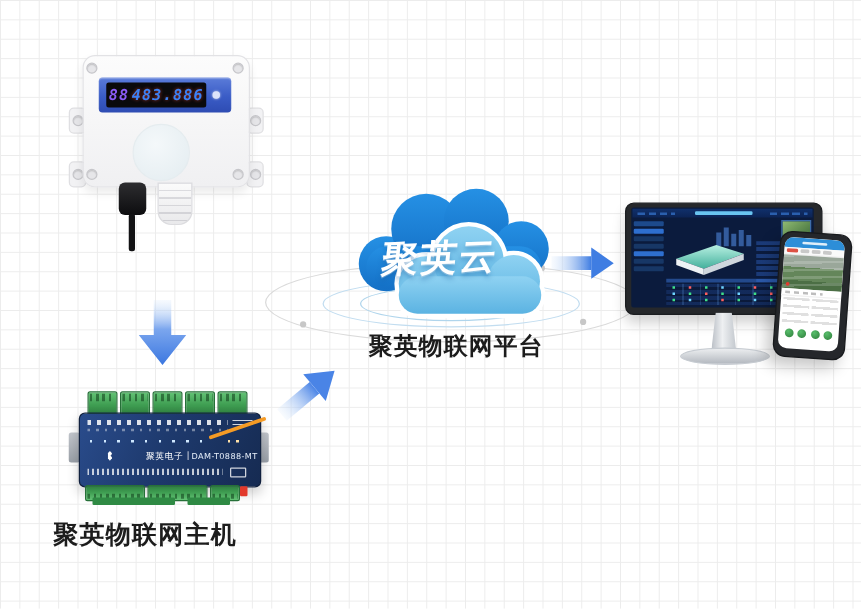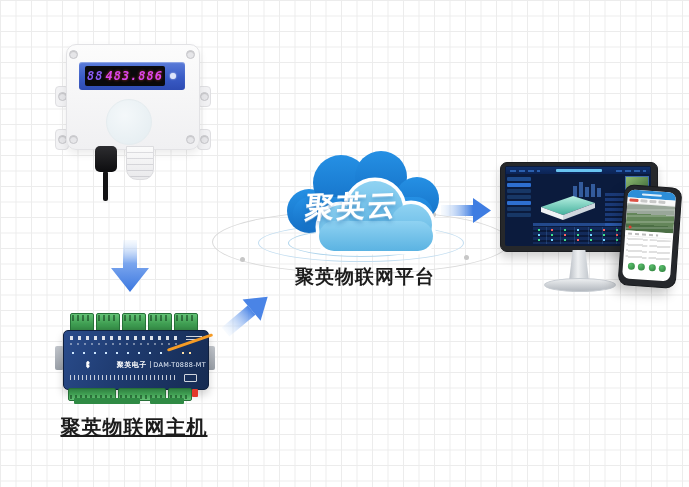--- a/index.html
+++ b/index.html
@@ -17,21 +17,21 @@
   .sensor-ear .screw{position:absolute;left:2px;top:6px;}
   .screw{width:7px;height:7px;border-radius:50%;background:#e6e6e9;border:1px solid #c6c6ca;box-shadow:inset 0 1px 1px rgba(0,0,0,.15);}
   .sensor-body{left:66px;top:44px;width:132px;height:104px;background:linear-gradient(180deg,#fcfcfc,#f0f0f2);
     border:1px solid #e2e2e5;border-radius:10px;box-shadow:0 4px 8px rgba(0,0,0,.08);}
   .sensor-band{left:79px;top:62px;width:106px;height:28px;border-radius:3px;
     background:linear-gradient(180deg,#5b7cd9 0%,#3a5cc6 55%,#2e4cb3 100%);box-shadow:inset 0 1px 1px rgba(255,255,255,.35);}
   .sensor-led{left:85px;top:66px;width:80px;height:20px;background:#0a0a0c;border-radius:2px;
     display:flex;align-items:center;justify-content:center;gap:2px;
     font-family:"DejaVu Sans Mono","Liberation Mono",monospace;font-weight:700;font-style:italic;font-size:12px;letter-spacing:1px;}
   .led-ghost{color:#8b5cf6;}
-  .led-value{color:#d946ef;text-shadow:0 0 3px rgba(255,70,50,.65);text-align:right;}
+  .led-value{color:#3b82f6;text-shadow:0 0 3px rgba(255,70,50,.65);text-align:right;}
   .sensor-btn{left:170px;top:73px;width:6px;height:6px;border-radius:50%;background:#dde4fa;box-shadow:0 0 2px rgba(255,255,255,.8);}
   .sensor-window{left:106px;top:99px;width:44px;height:44px;border-radius:50%;
     background:radial-gradient(circle at 40% 35%,#f4f8fa,#e3ecf0);border:1px solid #e5ecef;}
   .sensor-gland{left:95px;top:146px;width:22px;height:26px;border-radius:5px;
     background:linear-gradient(180deg,#2d2d30,#0d0d0f);}
   .sensor-cable{left:103px;top:171px;width:5px;height:30px;background:#121214;border-radius:2px;}
   .sensor-probe{left:126px;top:146px;width:26px;height:32px;border:1px solid #dcdcdf;border-radius:0 0 11px 11px;
     background:linear-gradient(180deg,#fbfbfb,#e9e9eb),
       repeating-linear-gradient(180deg,transparent 0 5px,#e2e2e5 5px 6px);
     background-blend-mode:multiply;}
@@ -57,21 +57,21 @@
     background:repeating-linear-gradient(0deg,rgba(255,255,255,.8) 0 1px,transparent 1px 3px);}
   .host-leds{left:72px;top:352px;width:96px;height:2px;
     background:repeating-linear-gradient(90deg,#cfe8ff 0 2px,transparent 2px 11px);}
   .host-leds2{left:182px;top:352px;width:14px;height:2px;
     background:repeating-linear-gradient(90deg,#ffe1a8 0 2px,transparent 2px 7px);}
   .host-orange{left:166px;top:341px;width:48px;height:3px;background:#f59b25;border-radius:2px;transform:rotate(-19deg);}
   .host-brand{left:86px;top:358px;width:120px;height:13px;display:flex;align-items:center;gap:3px;}
   .host-logo{width:8px;height:8px;background:#ffffff;
     clip-path:polygon(50% 0,93% 25%,93% 75%,50% 100%,7% 75%,7% 25%);position:relative;}
   .host-logo::after{content:"";position:absolute;left:2.5px;top:2.5px;width:3px;height:3px;background:#1e3a6e;transform:rotate(45deg);}
-  .host-brand-text{font-size:7px;font-weight:700;color:#ffffff;letter-spacing:.5px;white-space:nowrap;margin-left:24px;}
+  .host-brand-text{font-size:7px;font-weight:400;color:#ffffff;letter-spacing:.5px;white-space:nowrap;margin-left:24px;}
   .host-divider{width:1px;height:7px;background:rgba(255,255,255,.6);}
   .host-model{font-size:6.5px;color:#e8f0fb;letter-spacing:.3px;white-space:nowrap;}
   .host-ticks{left:70px;top:375px;width:108px;height:5px;
     background:repeating-linear-gradient(90deg,rgba(255,255,255,.75) 0 1px,transparent 1px 4px);}
   .host-port{left:184px;top:374px;width:11px;height:6px;border:1px solid rgba(255,255,255,.8);border-radius:1px;}
   .host-rednub{left:192px;top:389px;width:6px;height:8px;background:#e2392b;border-radius:1px;}
 
   
   .ellipse{position:absolute;border-radius:50%;}
   .ripple-gray{left:212px;top:210px;width:296px;height:62px;border:1px solid #dadada;}
@@ -213,21 +213,21 @@
     </div>
     <div class="abs host-ticks"></div>
     <div class="abs host-port"></div>
     <div class="tblock-b" style="left:68px;top:388px;width:46px;"></div>
     <div class="tblock-b" style="left:118px;top:388px;width:46px;"></div>
     <div class="tblock-b" style="left:168px;top:388px;width:22px;"></div>
     <div class="abs host-rednub"></div>
     <div class="trow2" style="left:74px;top:398px;width:66px;"></div>
     <div class="trow2" style="left:150px;top:398px;width:34px;"></div>
   </div>
-  <div class="caption" style="left:44px;top:414px;width:180px;text-decoration:underline;">聚英物联网主机</div>
+  <div class="caption" style="left:26px;top:414px;width:180px;">聚英物联网主机</div>
 
   <svg class="arrow-svg" style="left:219px;top:287px;" width="56" height="54" viewBox="0 0 56 54">
     <defs>
       <linearGradient id="gDiag" x1="0" y1="0" x2="1" y2="0">
         <stop offset="0" stop-color="#dcebfc" stop-opacity="0.2"></stop>
         <stop offset="1" stop-color="#4a84e6"></stop>
       </linearGradient>
     </defs>
     <g transform="rotate(-40 28 27)">
       <rect x="0" y="21" width="34" height="12" fill="url(#gDiag)"></rect>

